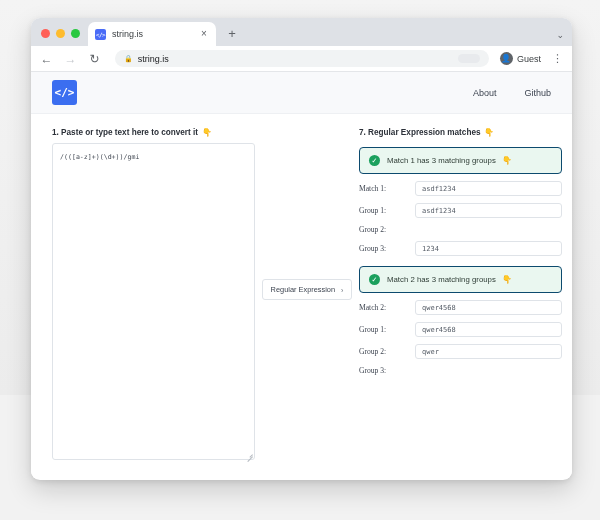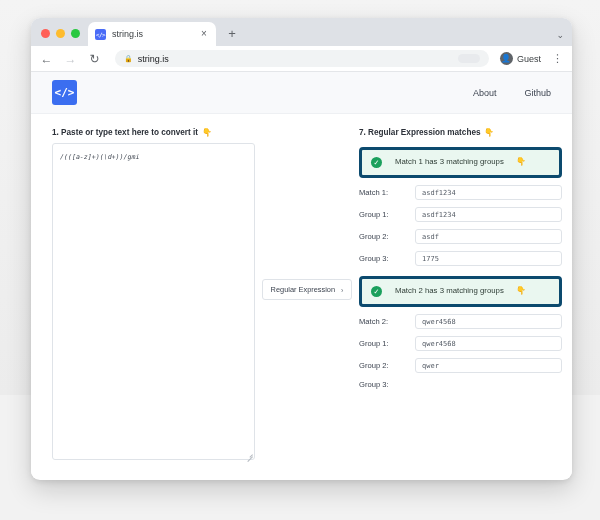--- a/index.html
+++ b/index.html
@@ -175,21 +175,21 @@
     font-size: 6.6px;
     color: #444b55;
     padding: 8px 7px;
     resize: none;
     display: block;
     position: relative;
     overflow: hidden;
     white-space: pre;
     line-height: 1.55;
   }
-  .ta-left { height: 317px; font-style: italic; }
+  .ta-left { height: 317px; }
   .ta-right { height: 83px; }
   .ta-wrap { position: relative; }
   .resize-grip {
     position: absolute;
     right: 2px; bottom: 2px;
     width: 7px; height: 7px;
     pointer-events: none;
   }
   .resize-grip i {
     position: absolute; right: 0;
@@ -213,25 +213,25 @@
     padding: 5px 8px;
     font-size: 7.4px;
     color: #3d4450;
     white-space: nowrap;
     cursor: pointer;
   }
   .regex-btn .chev { font-size: 7px; color: #6b727d; }
 
   .match-banner {
     margin-top: 10px;
-    border: 3px solid #0c4a6e;
+    border: 1px solid #0c4a6e;
     background: #eaf7f0;
     border-radius: 4px;
     padding: 7px 9px;
-    display: flex; align-items: flex-start; gap: 13px;
+    display: flex; align-items: center; gap: 7px;
     font-size: 7.8px;
     color: #2f3d36;
   }
   .check {
     width: 11px; height: 11px;
     border-radius: 50%;
     background: #1ba05d;
     color: #fff;
     font-size: 7px;
     display: flex; align-items: center; justify-content: center;
@@ -240,20 +240,21 @@
 
   .field-row {
     display: flex; align-items: center;
     margin-top: 7px;
     gap: 0;
   }
   .field-label {
     width: 56px; flex: none;
     font-size: 7.6px;
     color: #3d4450;
+    font-family: Liberation Serif, serif;
   }
   .field-input {
     flex: 1;
     height: 15px;
     border: 1px solid #dfe3e8;
     border-radius: 3px;
     background: #fff;
     font-size: 7px;
     color: #555c66;
     padding: 0 6px;
@@ -345,25 +346,24 @@
           <div class="field-row">
             <span class="field-label">Match 1:</span>
             <span class="field-input">asdf1234</span>
           </div>
           <div class="field-row">
             <span class="field-label">Group 1:</span>
             <span class="field-input">asdf1234</span>
           </div>
           <div class="field-row">
             <span class="field-label">Group 2:</span>
-            <span class="field-input">asdf</span>
           </div>
           <div class="field-row">
             <span class="field-label">Group 3:</span>
-            <span class="field-input">1775</span>
+            <span class="field-input">1234</span>
           </div>
 
           <div class="match-banner">
             <span class="check">✓</span>
             <span>Match 2 has 3 matching groups</span>
             <span class="emoji-down">👇</span>
           </div>
           <div class="field-row">
             <span class="field-label">Match 2:</span>
             <span class="field-input">qwer4568</span>

